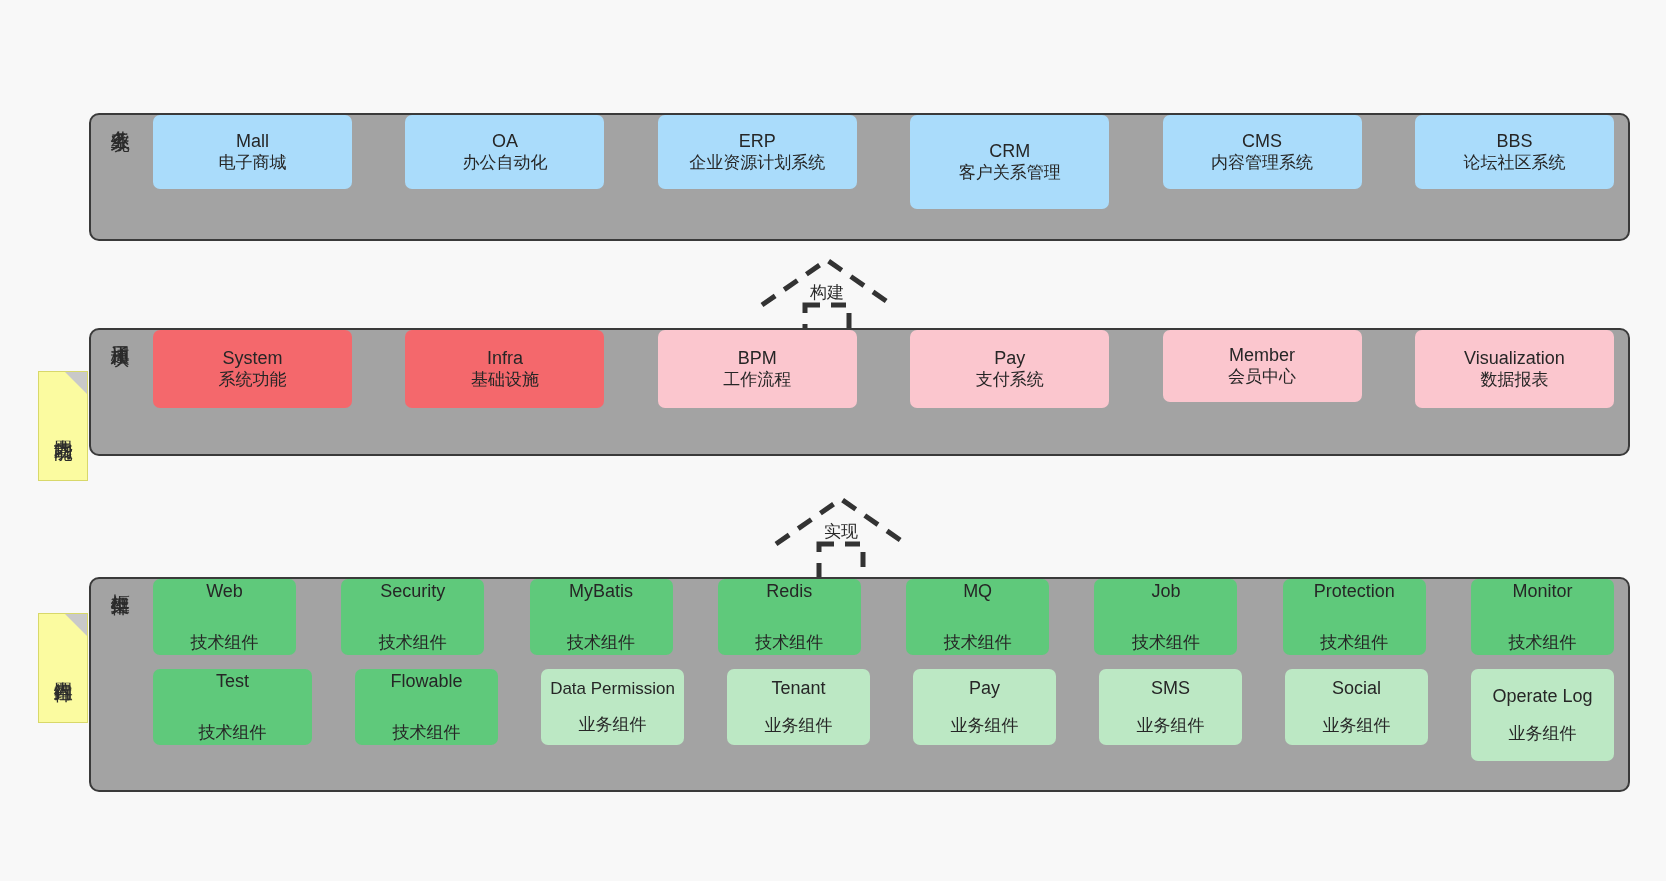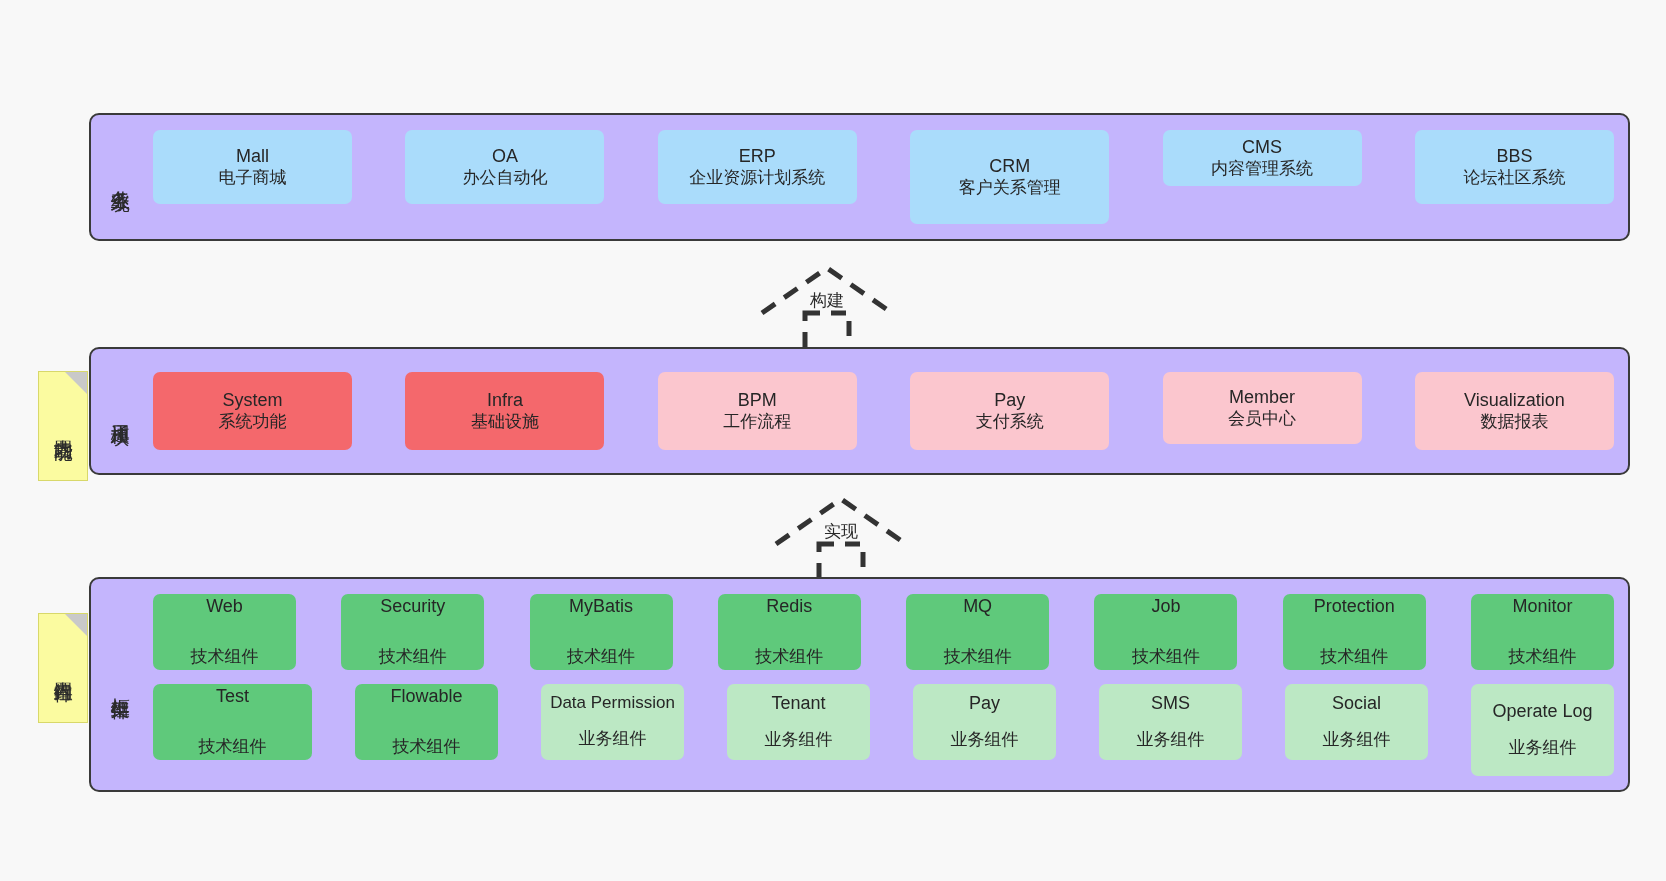--- a/index.html
+++ b/index.html
@@ -13,25 +13,25 @@
   #stage {
     position: relative;
     width: 1666px;
     height: 881px;
     background: #f8f8f8;
   }
 
   
   .layer {
     position: absolute;
-    background: #c4b5fd;
+    background: #a3a3a3;
     border: 2px solid #3a3a3a;
     border-radius: 10px;
     display: flex;
-    align-items: center;
+    align-items: flex-start;
   }
   .layer-title {
     flex: 0 0 auto;
     width: 34px;
     display: flex;
     align-items: center;
     justify-content: center;
     font-size: 19px;
     color: #2b2b2b;
     line-height: 1.18;
@@ -133,46 +133,46 @@
           <span class="n-cn">办公自动化</span>
         </div>
         <div class="node c-blue" style="width:199px;height:74px">
           <span class="n-en">ERP</span>
           <span class="n-cn">企业资源计划系统</span>
         </div>
         <div class="node c-blue" style="width:199px;height:94px">
           <span class="n-en">CRM</span>
           <span class="n-cn">客户关系管理</span>
         </div>
-        <div class="node c-blue" style="width:199px;height:56px">
+        <div class="node c-blue" style="width:199px;height:74px">
           <span class="n-en">CMS</span>
           <span class="n-cn">内容管理系统</span>
         </div>
         <div class="node c-blue" style="width:199px;height:74px">
           <span class="n-en">BBS</span>
           <span class="n-cn">论坛社区系统</span>
         </div>
       </div>
     </div>
   </div>
 
-  <div class="arrow" id="arrow-build" style="left:757px; top:263px; width:140px; height:90px;text-decoration:underline;">
+  <div class="arrow" id="arrow-build" style="left:757px; top:255px; width:140px; height:90px;text-decoration:underline;">
     <svg width="140" height="90" viewBox="0 0 140 90">
       <path d="M5 50 L70 5 L135 50" fill="none" stroke="#333" stroke-width="5" stroke-dasharray="16,11" stroke-linecap="butt"></path>
       <path d="M48 50 L92 50 L92 88 L48 88 Z" fill="none" stroke="#333" stroke-width="5" stroke-dasharray="15,11" stroke-linecap="butt"></path>
     </svg>
     <span class="arrow-label" style="top:26px;">构建</span>
   </div>
 
   <div class="note" style="left:38px; top:371px; width:50px; height:110px;">
     <span class="fold"></span>
     <span>内置功能</span>
   </div>
 
-  <div class="layer" id="layer-modules" style="left:89px; top:347px; width:1541px; height:128px;">
+  <div class="layer" id="layer-modules" style="left:89px; top:328px; width:1541px; height:128px;">
     <div class="layer-title">通用模块</div>
     <div class="layer-body">
       <div class="row">
         <div class="node c-red" style="width:199px;height:78px">
           <span class="n-en">System</span>
           <span class="n-cn">系统功能</span>
         </div>
         <div class="node c-red" style="width:199px;height:78px">
           <span class="n-en">Infra</span>
           <span class="n-cn">基础设施</span>

